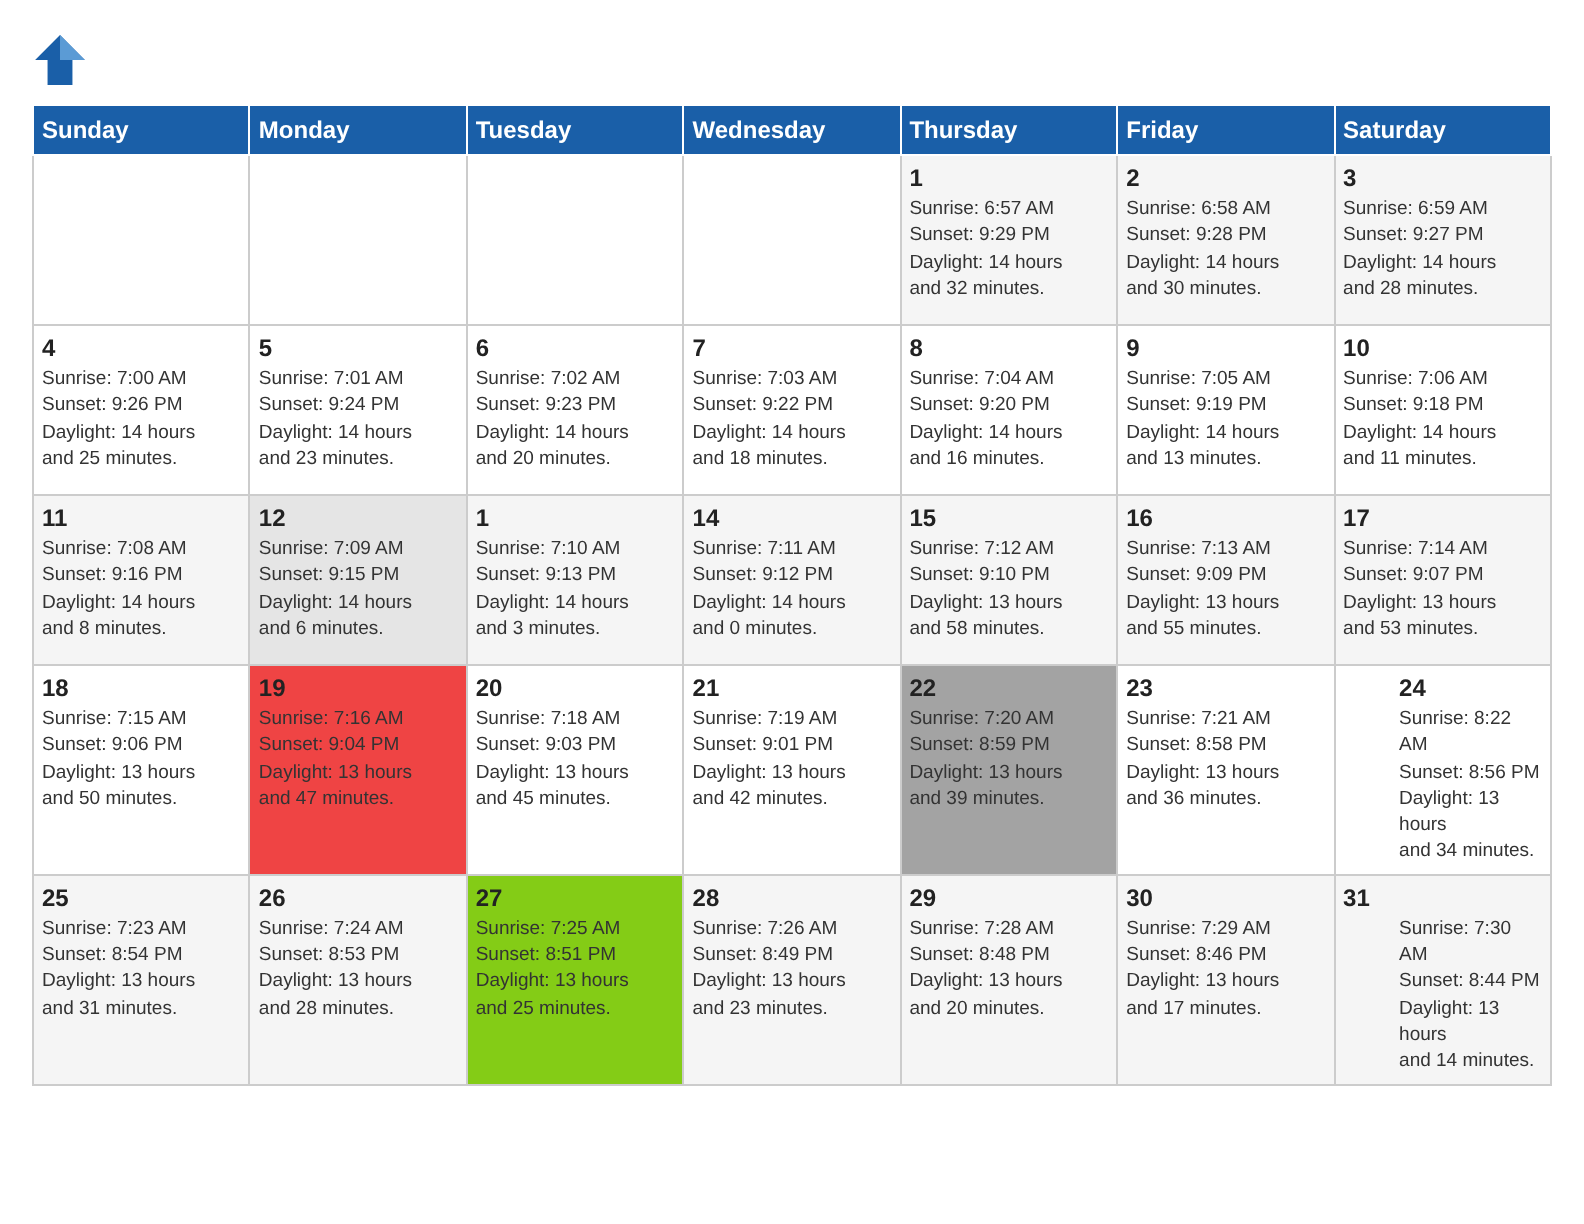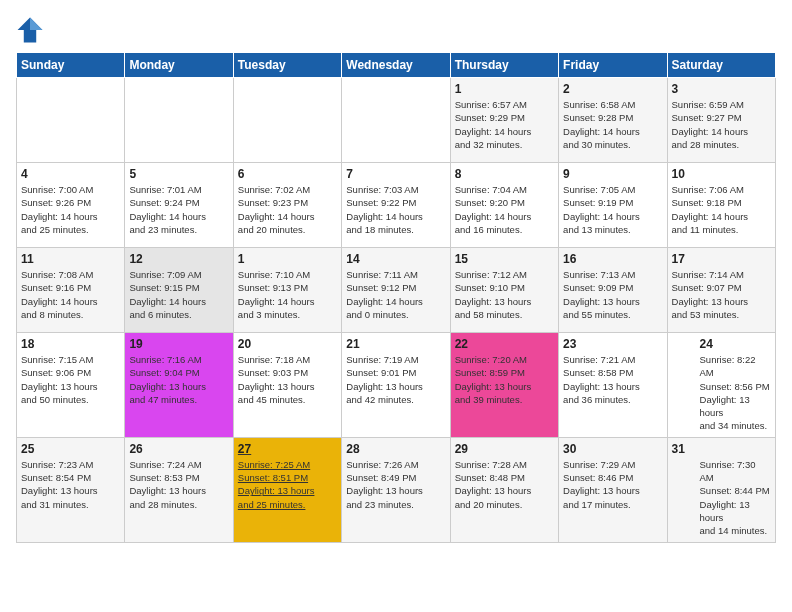--- a/index.html
+++ b/index.html
@@ -254,42 +254,42 @@
         </td>
       </tr>
       <tr>
         <td style="background: rgb(255, 255, 255);">
           <span class="day-num">18</span>
           <div class="day-info" style="white-space: pre-line;">Sunrise: 7:15 AM
 Sunset: 9:06 PM
 Daylight: 13 hours
 and 50 minutes.</div>
         </td>
-        <td style="background: #d946ef; margin-top: 48px;">
+        <td style="background: #ef4444; margin-top: 48px;">
           <span class="day-num">19</span>
           <div class="day-info" style="white-space: pre-line;">Sunrise: 7:16 AM
 Sunset: 9:04 PM
 Daylight: 13 hours
 and 47 minutes.</div>
         </td>
         <td style="background: rgb(255, 255, 255);">
           <span class="day-num">20</span>
           <div class="day-info" style="white-space: pre-line;">Sunrise: 7:18 AM
 Sunset: 9:03 PM
 Daylight: 13 hours
 and 45 minutes.</div>
         </td>
         <td style="background: rgb(255, 255, 255);">
           <span class="day-num">21</span>
           <div class="day-info" style="white-space: pre-line;">Sunrise: 7:19 AM
 Sunset: 9:01 PM
 Daylight: 13 hours
 and 42 minutes.</div>
         </td>
-        <td style="background: #ec4899;">
+        <td style="background: #a3a3a3;">
           <span class="day-num">22</span>
           <div class="day-info" style="white-space: pre-line;">Sunrise: 7:20 AM
 Sunset: 8:59 PM
 Daylight: 13 hours
 and 39 minutes.</div>
         </td>
         <td style="background: rgb(255, 255, 255);">
           <span class="day-num">23</span>
           <div class="day-info" style="white-space: pre-line;">Sunrise: 7:21 AM
 Sunset: 8:58 PM
@@ -312,21 +312,21 @@
 Daylight: 13 hours
 and 31 minutes.</div>
         </td>
         <td style="background: rgb(245, 245, 245);">
           <span class="day-num">26</span>
           <div class="day-info" style="white-space: pre-line;">Sunrise: 7:24 AM
 Sunset: 8:53 PM
 Daylight: 13 hours
 and 28 minutes.</div>
         </td>
-        <td style="background: #eab308; text-decoration: underline;">
+        <td style="background: #84cc16;">
           <span class="day-num">27</span>
           <div class="day-info" style="white-space: pre-line;">Sunrise: 7:25 AM
 Sunset: 8:51 PM
 Daylight: 13 hours
 and 25 minutes.</div>
         </td>
         <td style="background: rgb(245, 245, 245);">
           <span class="day-num">28</span>
           <div class="day-info" style="white-space: pre-line;">Sunrise: 7:26 AM
 Sunset: 8:49 PM

